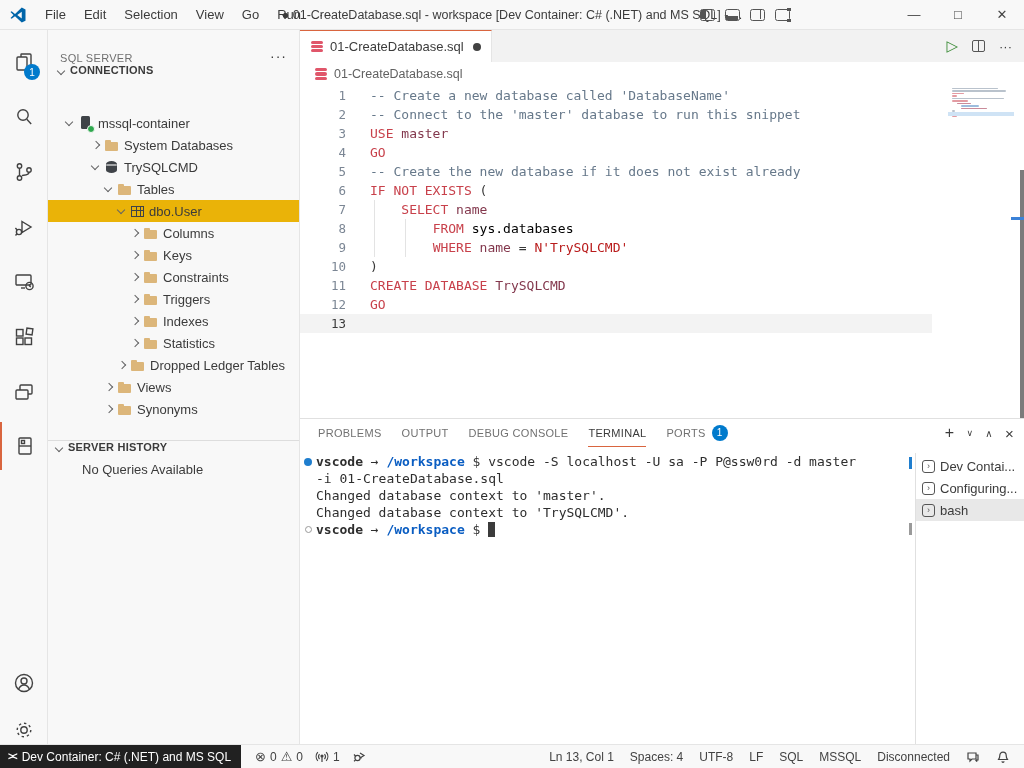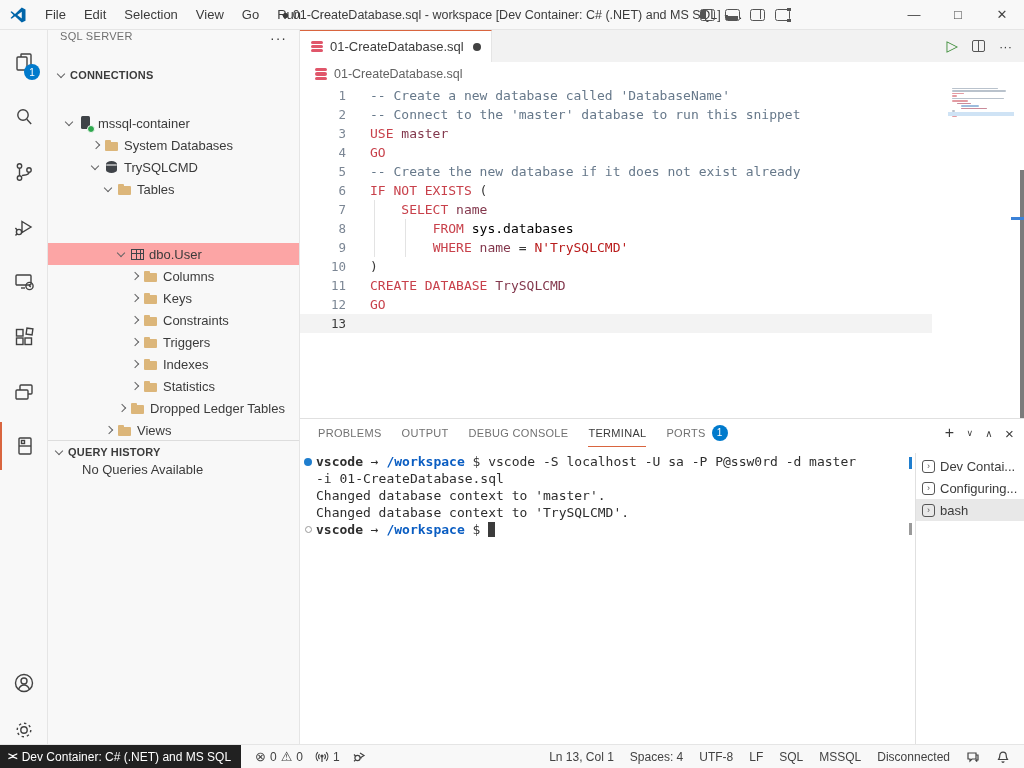--- a/index.html
+++ b/index.html
@@ -21,29 +21,29 @@
 
   
   .activitybar { position:absolute; top:30px; left:0; width:48px; height:714px; background:#f8f8f8; border-right:1px solid #e5e5e5; }
   .act-item { position:absolute; left:0; width:48px; height:48px; display:flex; align-items:center; justify-content:center; color:#424242; }
   .act-item svg { stroke:#424242; fill:none; stroke-width:1.4; }
   .act-item.active { border-left:2px solid #d9653f; }
   .act-badge { position:absolute; right:8px; bottom:6px; min-width:16px; height:16px; background:#007acc; color:#fff; border-radius:9px; font-size:10px; display:flex; align-items:center; justify-content:center; padding:0 4px; }
 
   
   .sidebar { position:absolute; top:30px; left:48px; width:252px; height:714px; background:#f8f8f8; border-right:1px solid #e5e5e5; overflow:hidden; }
-  .sb-title { height:34px; display:flex; align-items:flex-start; padding:0 12px; font-size:11px; color:#6f6f6f; letter-spacing:.3px; }
+  .sb-title { height:34px; display:flex; align-items:flex-end; padding:0 12px; font-size:11px; color:#6f6f6f; letter-spacing:.3px; }
   .sb-title .more { margin-left:auto; color:#3b3b3b; font-size:14px; letter-spacing:1px; cursor:pointer; }
-  .sec-header { height:22px; display:flex; align-items:center; font-size:11px; font-weight:bold; color:#3b3b3b; padding-left:4px; letter-spacing:.2px; }
+  .sec-header { height:22px; display:flex; align-items:flex-start; font-size:11px; font-weight:bold; color:#3b3b3b; padding-left:4px; letter-spacing:.2px; }
   .chev { width:16px; height:16px; position:relative; flex:0 0 16px; }
   .chev::before { content:""; position:absolute; width:5px; height:5px; border-right:1.4px solid #646465; border-bottom:1.4px solid #646465; left:4px; top:4px; transform:rotate(45deg); }
   .chev.right::before { transform:rotate(-45deg); left:5px; top:5px; }
   .tree { position:absolute; top:82px; left:0; right:0; height:328px; overflow:hidden; }
   .trow { height:22px; display:flex; align-items:center; white-space:nowrap; cursor:pointer; }
-  .trow.selected { background:#fca5a5;margin-top:43px; }
+  .trow.selected { background:#eab308; }
   .trow .lbl { margin-left:4px; }
   .qh-header { position:absolute; top:410px; left:0; right:0; border-top:1px solid #ddd; background:#f8f8f8; height:22px; }
   .qh-empty { position:absolute; top:432px; left:34px; color:#3b3b3b; }
 
   
   .t-ico { width:16px; height:16px; position:relative; flex:0 0 16px; }
   .ico-folder::before { content:""; position:absolute; left:1px; top:5px; width:13px; height:9px; background:#dcb67a; border-radius:1px; }
   .ico-folder::after { content:""; position:absolute; left:1px; top:3px; width:6px; height:3px; background:#dcb67a; border-radius:1px 1px 0 0; }
   .ico-db { position:relative; }
   .ico-db::before { content:""; position:absolute; left:2px; top:2px; width:11px; height:12px; background:#3f4348; border-radius:5.5px/3px; }
@@ -304,21 +304,21 @@
         <span class="lbl">Views</span>
     </div>
     <div class="trow" style="padding-left:53px">
       <span class="chev right"></span>
         <span class="t-ico ico-folder"></span>
         <span class="lbl">Synonyms</span>
     </div>
   </div>
   <div class="sec-header qh-header">
     <span class="chev"></span>
-    <span>QUERY HISTORY</span>
+    <span>SERVER HISTORY</span>
   </div>
   <div class="qh-empty">No Queries Available</div>
 </div>
 
 <div class="editor-group">
   <div class="tabbar">
     <div class="tab">
       <span class="ico-sqlfile">
           <i></i>
           <i></i>

